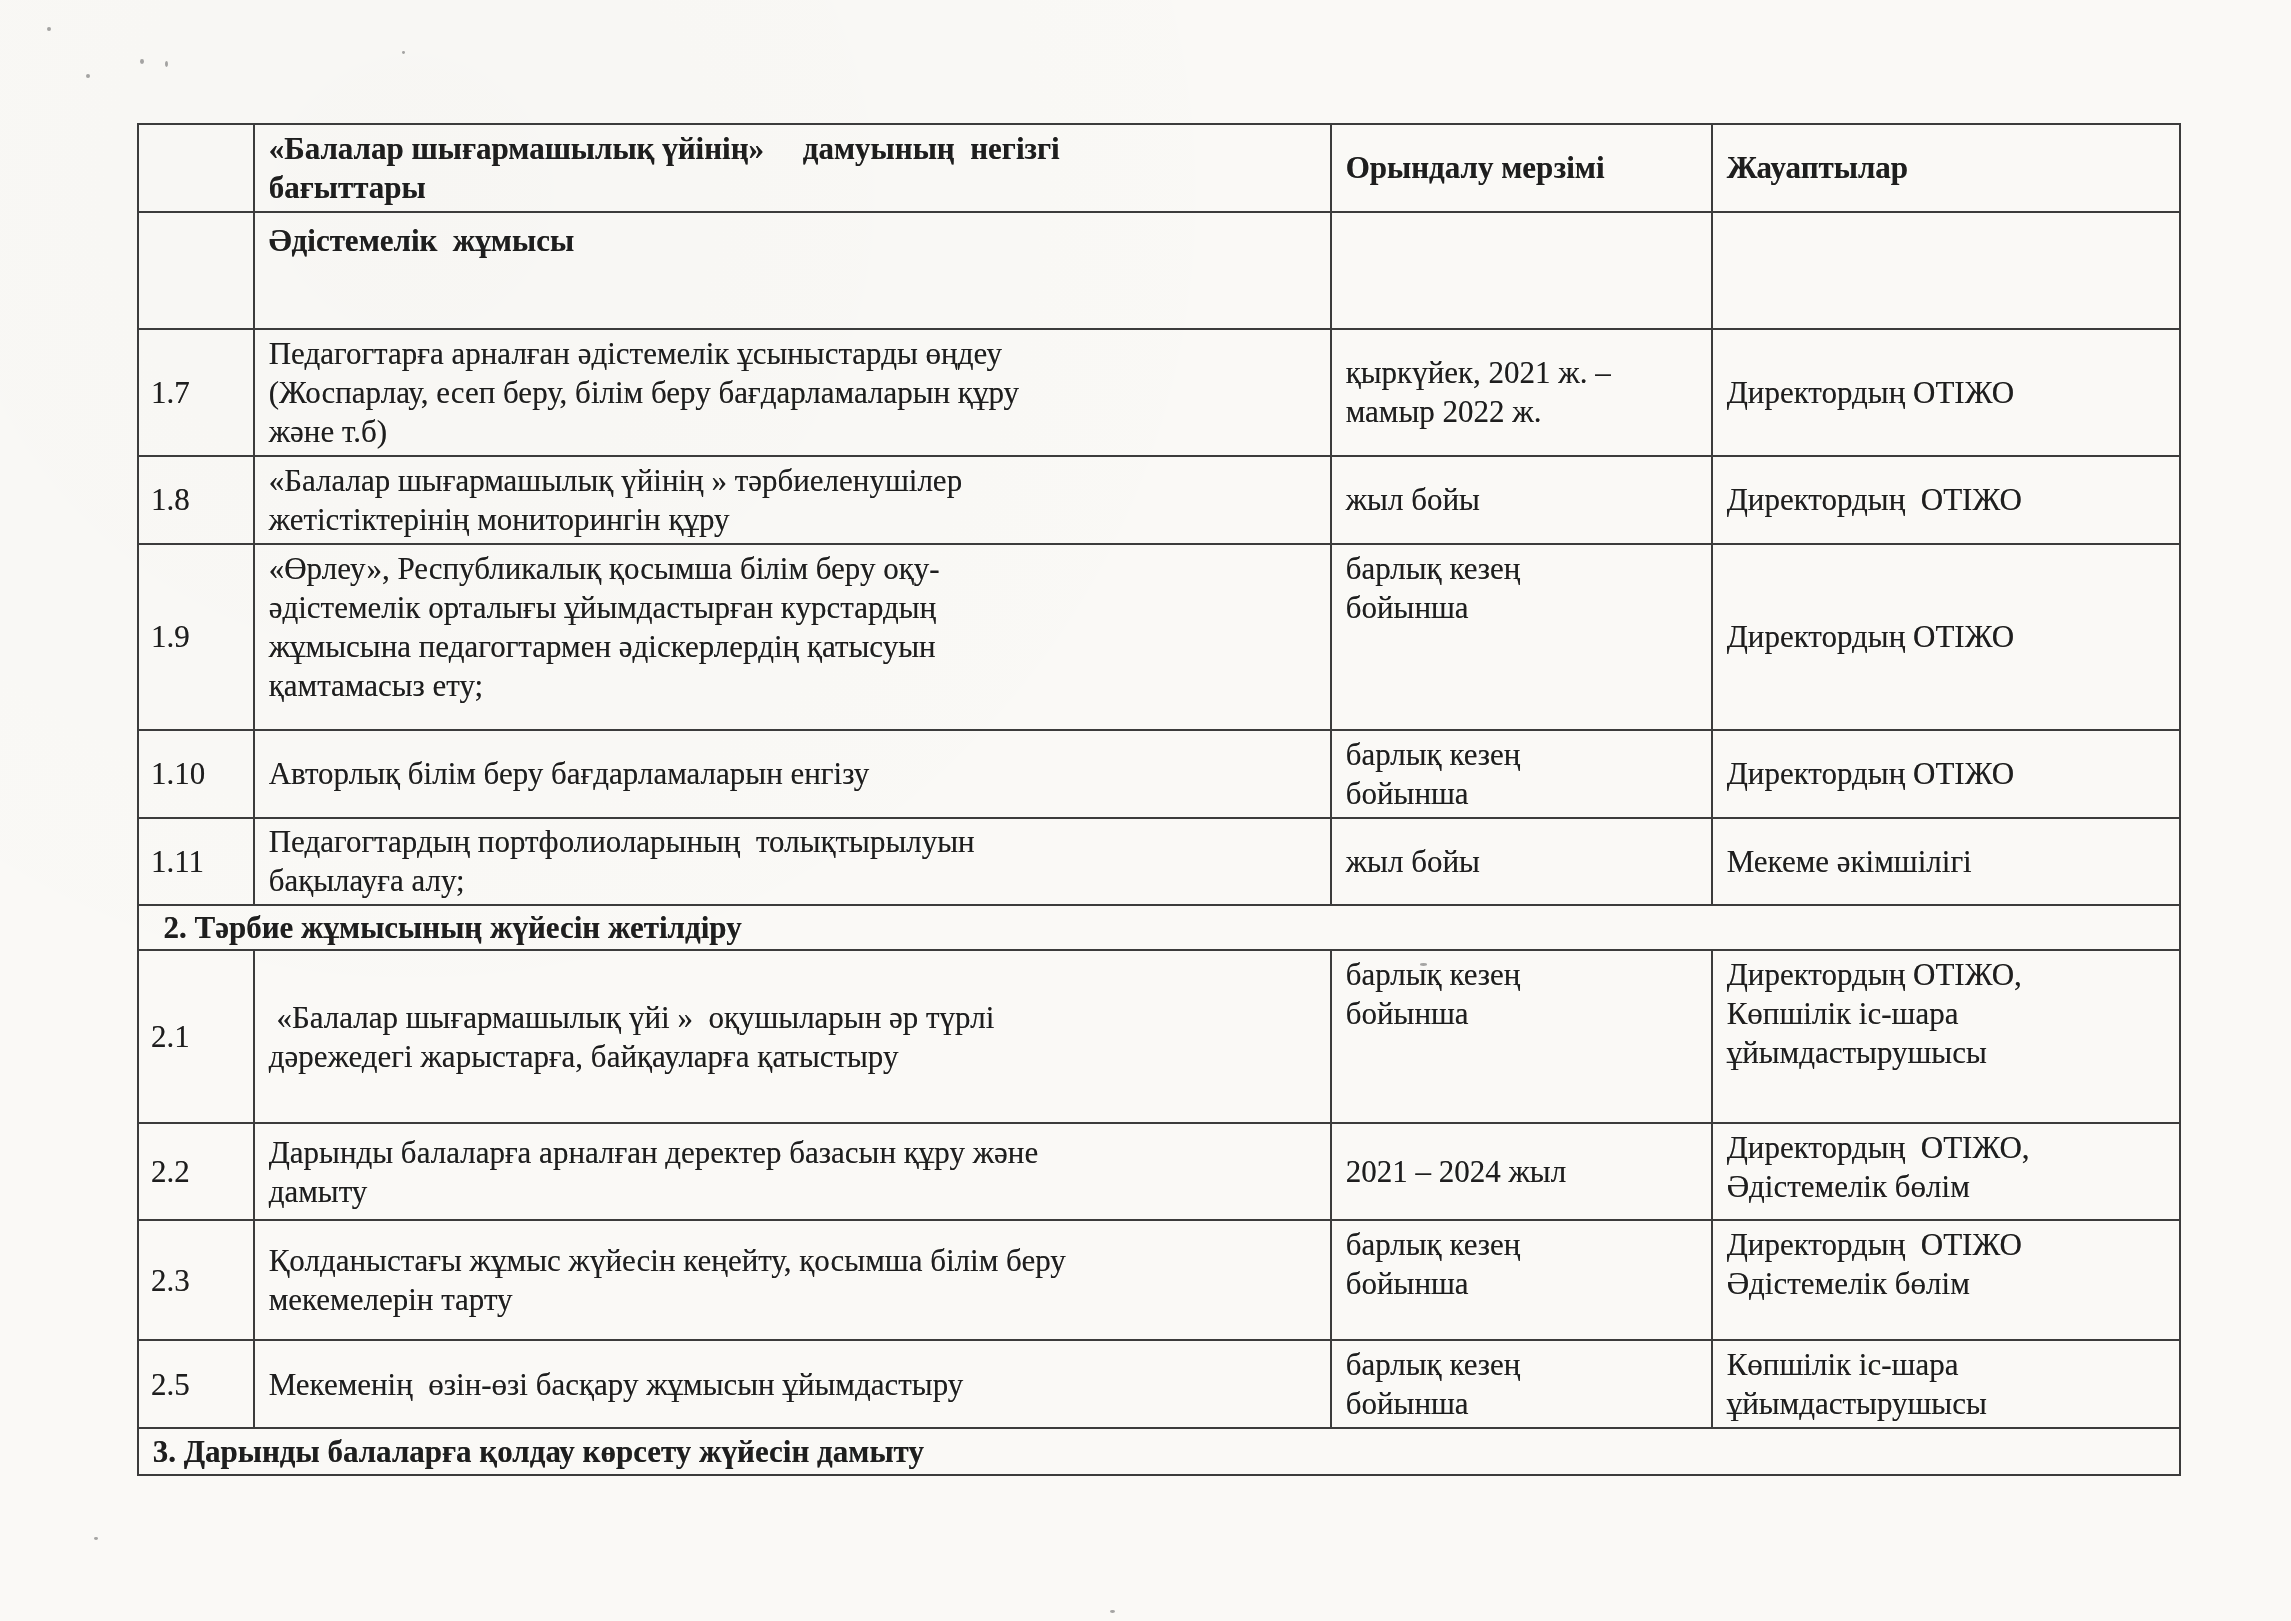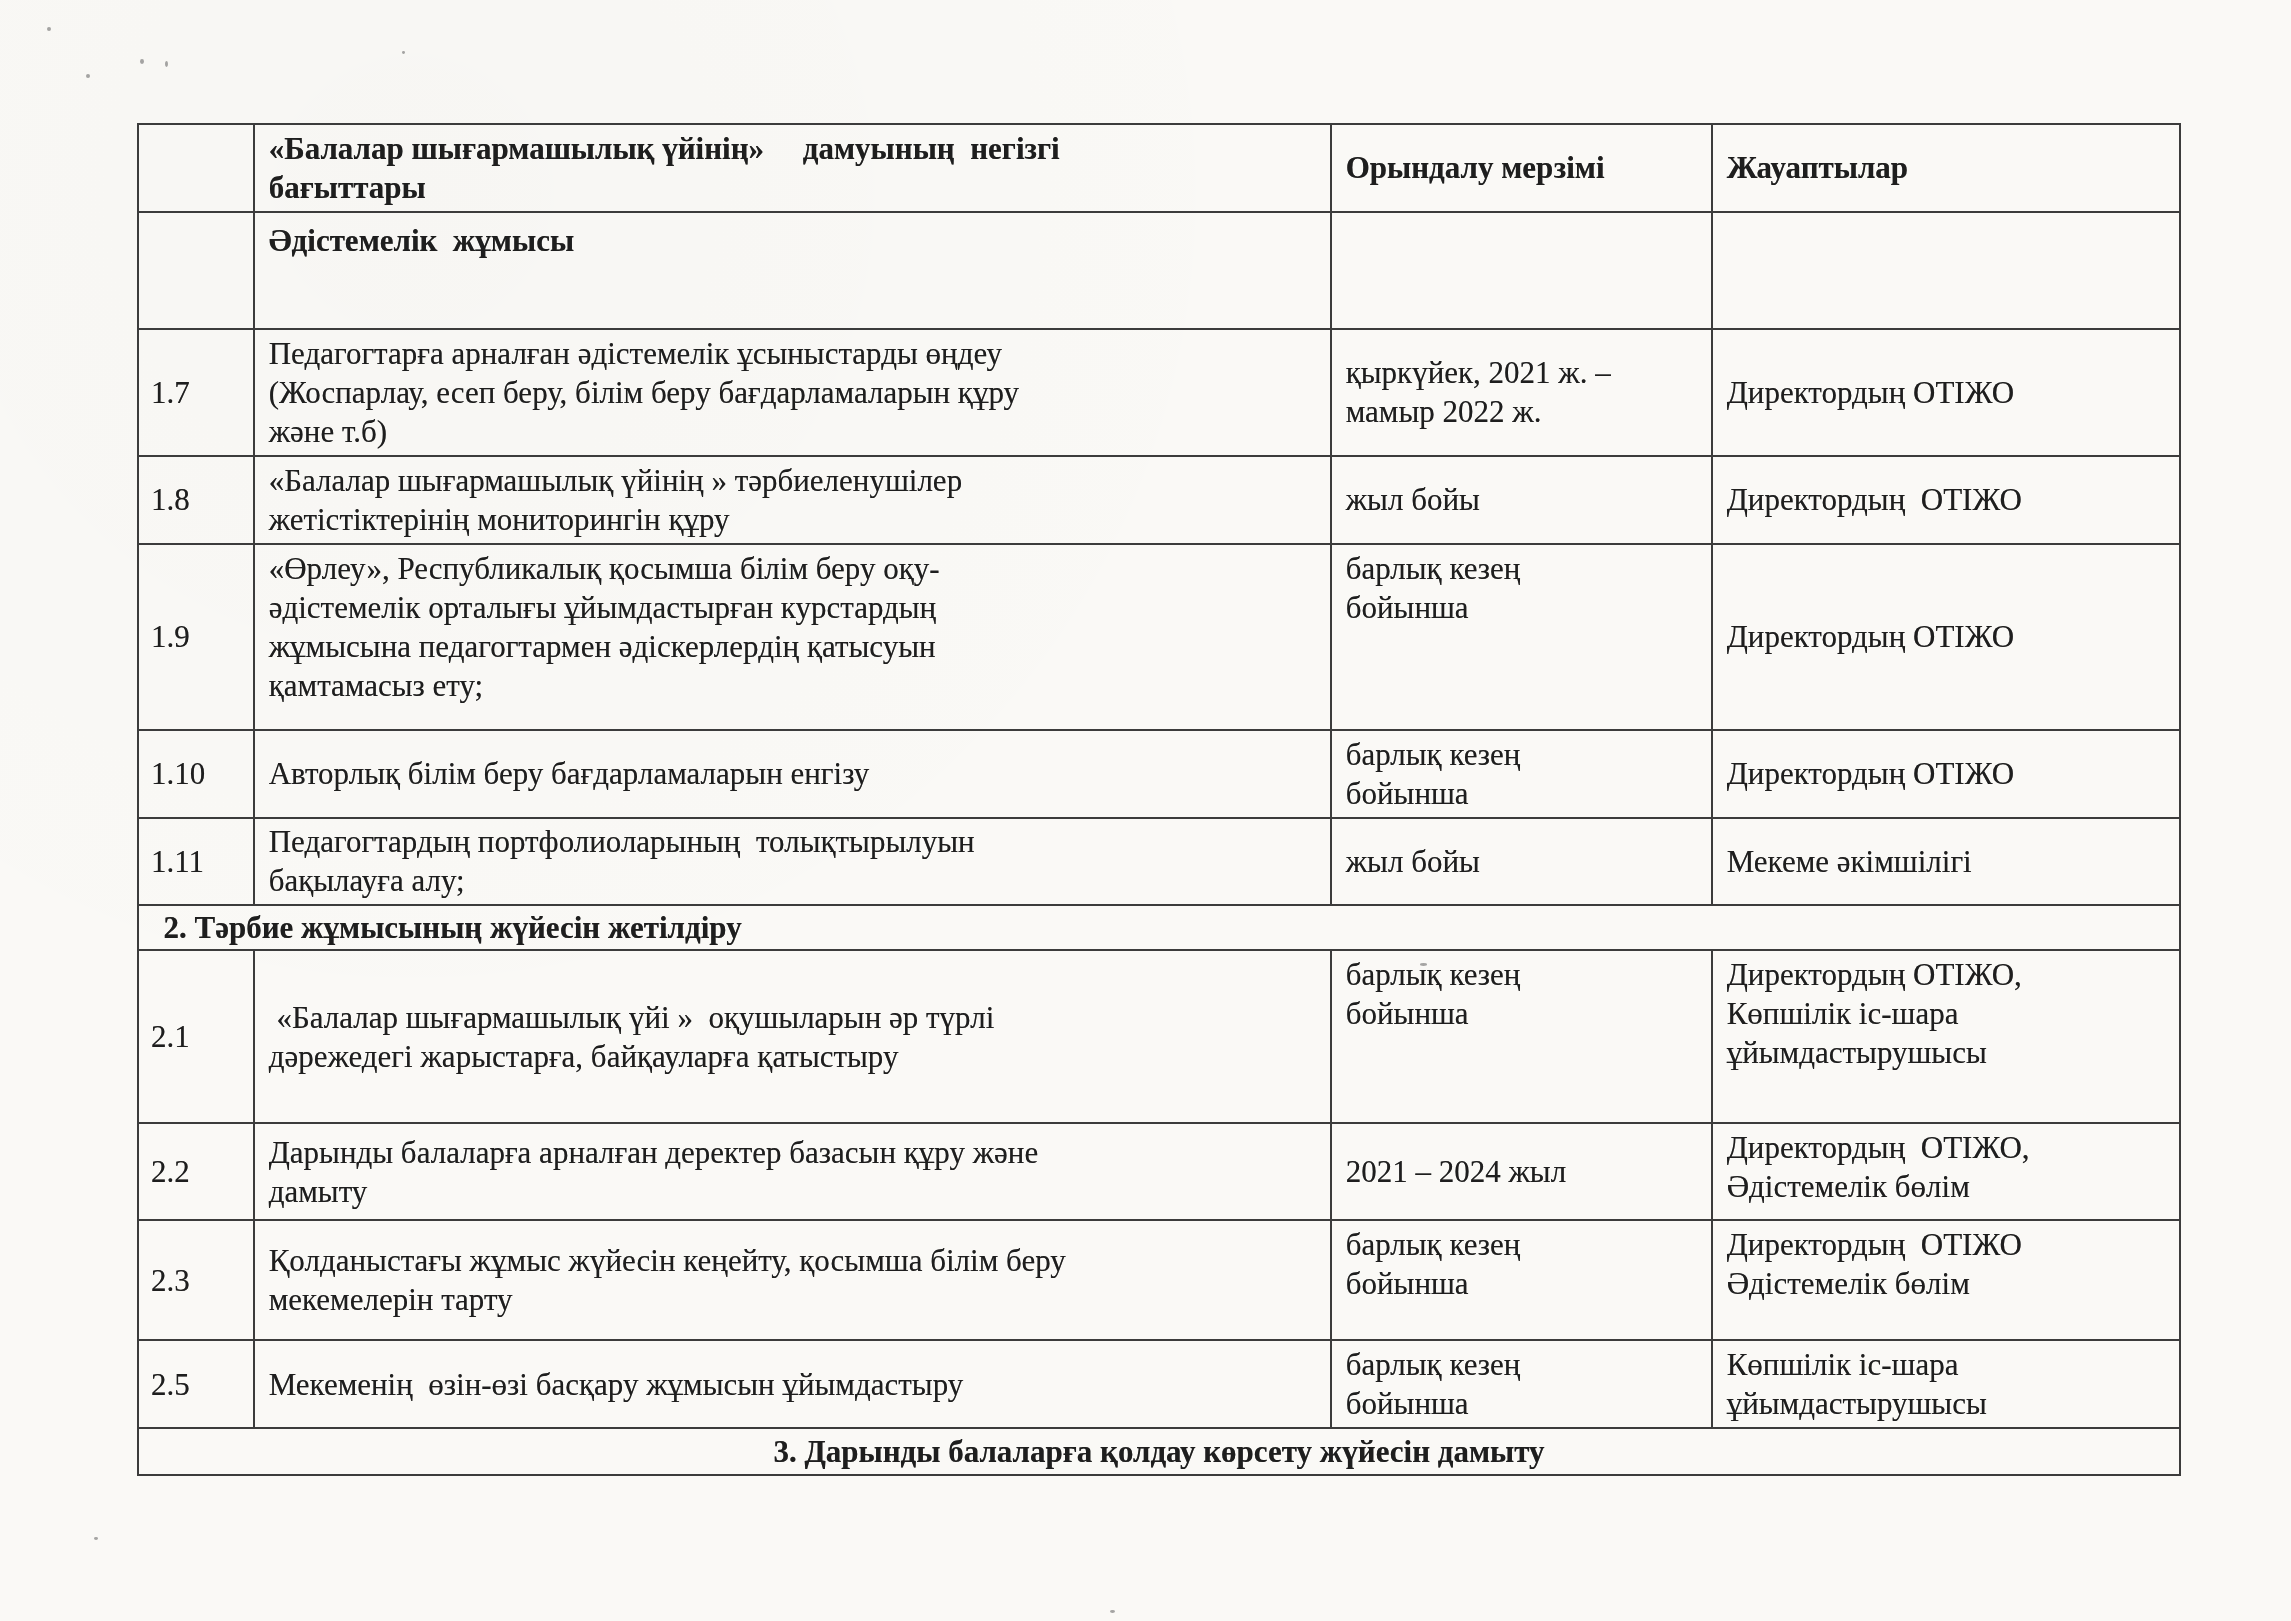--- a/index.html
+++ b/index.html
@@ -51,21 +51,21 @@
   th{font-weight:bold;}
   td.num{padding-left:12px;}
   td.sub-cell{
     font-weight:bold;
     text-align:left;
     vertical-align:top;
     padding-top:7.8px;
   }
   td.section-cell{font-weight:bold;padding-top:2px;padding-bottom:2px;}
   td.sec-left{padding-left:24.5px;text-align:left;}
-  td.sec-center{text-align:center;}
+  td.sec-center{text-align:left;}
   .v-top{vertical-align:top;}
   
   .speck{
     position:absolute;
     background:rgba(95,95,95,0.55);
     border-radius:50%;
   }
 </style>
 </head>
 <body>

